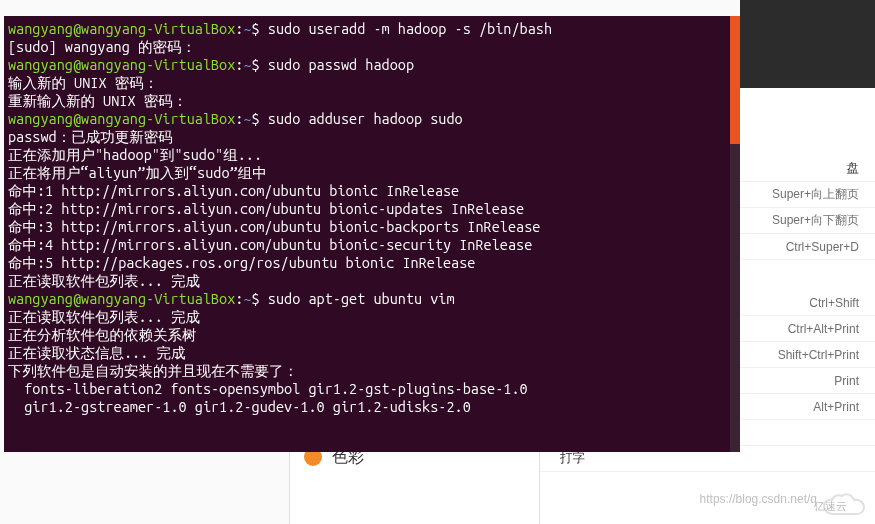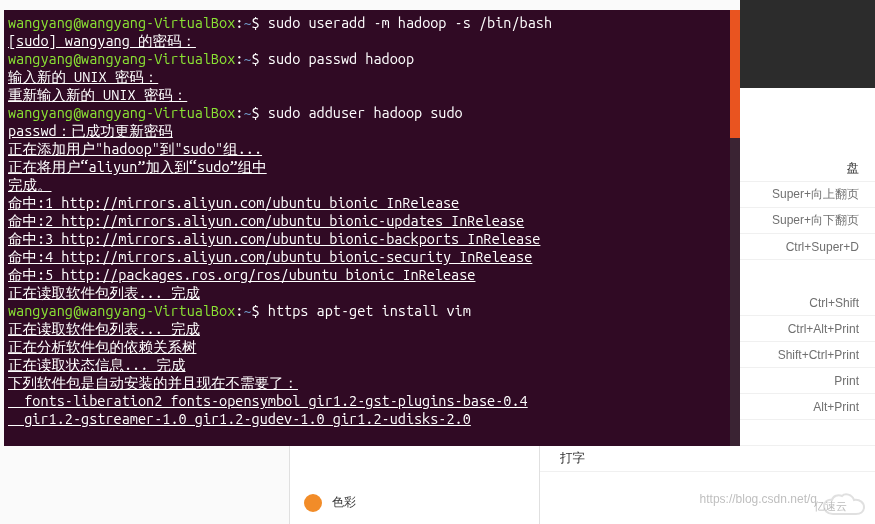--- a/index.html
+++ b/index.html
@@ -2,21 +2,21 @@
 <html><head>
 <meta charset="utf-8">
 <style>
   * { margin: 0; padding: 0; box-sizing: border-box; }
   html, body { width: 875px; height: 524px; overflow: hidden; font-family: sans-serif; background: #f5f5f5; }
   .stage { position: relative; width: 875px; height: 524px; }
 
   
   .terminal {
     position: absolute;
-    left: 4px; top: 10px;
+    left: 4px; top: 16px;
     width: 736px; height: 436px;
     background: #300a24;
     color: #ffffff;
     font-family: "Ubuntu Mono", "DejaVu Sans Mono", monospace;
     font-size: 14.5px;
     line-height: 18px;
     padding: 4px 4px 4px 4px;
     overflow: hidden;
     z-index: 10;
   }
@@ -30,21 +30,21 @@
     position: absolute;
     left: 0; top: 0;
     width: 100%; height: 128px;
     background: #e95420;
   }
   .term-line { white-space: pre; }
   .u { color: #8ae234; } 
   .c { color: #ffffff; } 
   .t { color: #729fcf; } 
   .d { color: #ffffff; } 
-  .o { color: #ffffff; text-decoration: underline; } 
+  .o { color: #ffffff; } 
 
   
   .topbar {
     position: absolute;
     left: 740px; top: 0;
     width: 135px; height: 88px;
     background: #2c2c2c;
     z-index: 5;
   }
 
@@ -66,26 +66,25 @@
   }
   .center-col {
     position: absolute;
     left: 290px; top: 88px;
     width: 250px; height: 436px;
     background: #ffffff;
     border-right: 1px solid #e0e0e0;
     z-index: 2;
   }
   .center-item {
-    display: flex; align-items: flex-start;
+    display: flex; align-items: center;
     padding: 6px 14px;
     height: 26px;
     color: #333;
-    font-size: 12px;
-    margin-top: 44px;
+    font-size: 16px;
   }
   .center-item .dot {
     width: 18px; height: 18px; border-radius: 50%;
     margin-right: 10px;
     display: inline-block;
   }
   .right-col {
     position: absolute;
     left: 540px; top: 88px;
     width: 335px; height: 436px;
@@ -198,33 +197,32 @@
     <div id="term-content">
         <div class="term-line"><span class="u">wangyang@wangyang-VirtualBox</span><span class="c">:</span><span class="t">~</span><span class="d">$ sudo useradd -m hadoop -s /bin/bash</span></div>
         <div class="term-line"><span class="o">[sudo] wangyang 的密码：</span></div>
         <div class="term-line"><span class="u">wangyang@wangyang-VirtualBox</span><span class="c">:</span><span class="t">~</span><span class="d">$ sudo passwd hadoop</span></div>
         <div class="term-line"><span class="o">输入新的 UNIX 密码：</span></div>
         <div class="term-line"><span class="o">重新输入新的 UNIX 密码：</span></div>
         <div class="term-line"><span class="u">wangyang@wangyang-VirtualBox</span><span class="c">:</span><span class="t">~</span><span class="d">$ sudo adduser hadoop sudo</span></div>
         <div class="term-line"><span class="o">passwd：已成功更新密码</span></div>
         <div class="term-line"><span class="o">正在添加用户"hadoop"到"sudo"组...</span></div>
         <div class="term-line"><span class="o">正在将用户“aliyun”加入到“sudo”组中</span></div>
-        <div class="term-line"><span class="o">完成。</span></div>
         <div class="term-line"><span class="o">命中:1 http://mirrors.aliyun.com/ubuntu bionic InRelease</span></div>
         <div class="term-line"><span class="o">命中:2 http://mirrors.aliyun.com/ubuntu bionic-updates InRelease</span></div>
         <div class="term-line"><span class="o">命中:3 http://mirrors.aliyun.com/ubuntu bionic-backports InRelease</span></div>
         <div class="term-line"><span class="o">命中:4 http://mirrors.aliyun.com/ubuntu bionic-security InRelease</span></div>
         <div class="term-line"><span class="o">命中:5 http://packages.ros.org/ros/ubuntu bionic InRelease</span></div>
         <div class="term-line"><span class="o">正在读取软件包列表... 完成</span></div>
-        <div class="term-line"><span class="u">wangyang@wangyang-VirtualBox</span><span class="c">:</span><span class="t">~</span><span class="d">$ https apt-get install vim</span></div>
+        <div class="term-line"><span class="u">wangyang@wangyang-VirtualBox</span><span class="c">:</span><span class="t">~</span><span class="d">$ sudo apt-get ubuntu vim</span></div>
         <div class="term-line"><span class="o">正在读取软件包列表... 完成</span></div>
         <div class="term-line"><span class="o">正在分析软件包的依赖关系树</span></div>
         <div class="term-line"><span class="o">正在读取状态信息... 完成</span></div>
         <div class="term-line"><span class="o">下列软件包是自动安装的并且现在不需要了：</span></div>
-        <div class="term-line"><span class="o">  fonts-liberation2 fonts-opensymbol gir1.2-gst-plugins-base-0.4</span></div>
+        <div class="term-line"><span class="o">  fonts-liberation2 fonts-opensymbol gir1.2-gst-plugins-base-1.0</span></div>
         <div class="term-line"><span class="o">  gir1.2-gstreamer-1.0 gir1.2-gudev-1.0 gir1.2-udisks-2.0</span></div>
       </div>
     <div class="scrollbar">
       <div class="thumb"></div>
     </div>
   </div>
 
   <div class="watermark">
     <span>https://blog.csdn.net/q</span>
     <span class="cloud">

